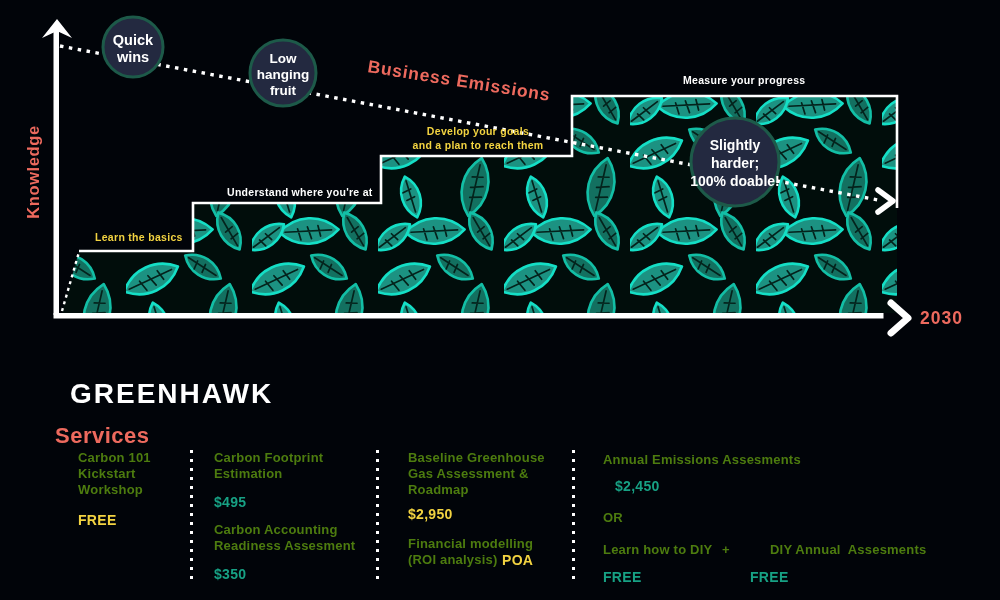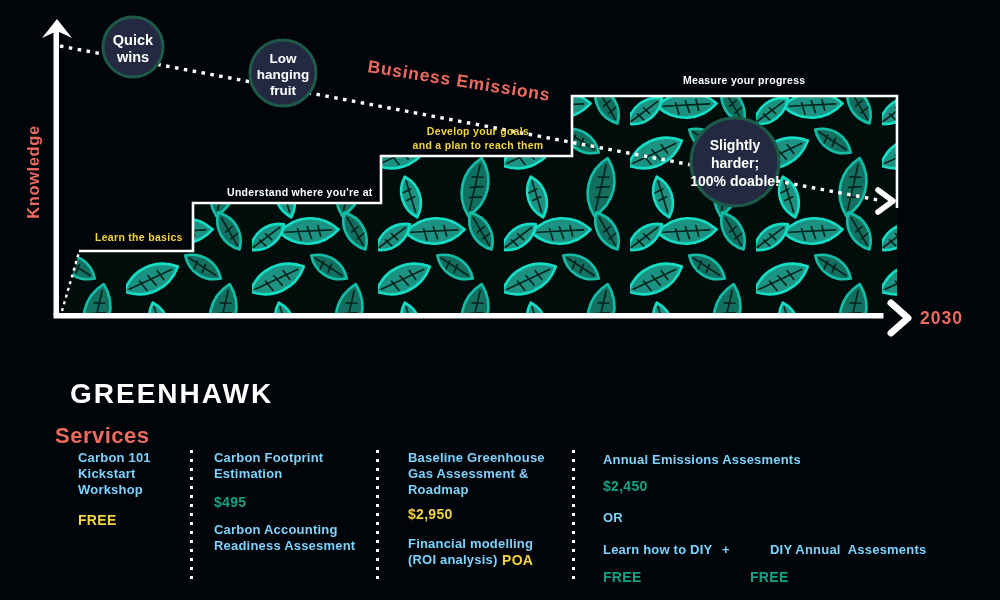--- a/index.html
+++ b/index.html
@@ -27,21 +27,21 @@
   
   .brand{position:absolute;left:55px;top:364px;}
   .brand h1{
     margin:15px;color:#fff;font-size:28px;font-weight:700;letter-spacing:2px;line-height:30px;
   }
   .brand h2{
     margin:6px 0 0 0;color:#ed6a5e;font-size:22px;font-weight:700;letter-spacing:.5px;line-height:24px;
   }
   .svc{position:absolute;top:0;left:0;width:1000px;height:600px;}
   .col{position:absolute;color:#fff;}
-  .t{font-size:13px;font-weight:700;line-height:16px;letter-spacing:.2px;color:#7dd3fc;}
+  .t{font-size:13px;font-weight:700;line-height:16px;letter-spacing:.2px;color:#4d7c0f;}
   .price{font-size:14px;font-weight:700;letter-spacing:.3px;}
   .price.green{color:#17a184;}
   .price.yellow{color:#f2d341;}
   .divider{
     position:absolute;top:450px;height:132px;width:3px;
     background:repeating-linear-gradient(to bottom,#fff 0 3px,transparent 3px 9px);
   }
   .mt12{margin-top:12px;} .mt14{margin-top:14px;} .mt24{margin-top:12px;} .mt8{margin-top:8px;}
   .rowline{position:relative;height:16px;}
   .abs{position:absolute;top:0;white-space:pre;}
@@ -134,41 +134,42 @@
     </div>
 
     <div class="divider" style="left:190px;"></div>
 
     <div class="col" style="left:214px;top:450px;width:160px;">
       <div class="t">Carbon Footprint</div>
       <div class="t">Estimation</div>
       <div class="price green mt12">$495</div>
       <div class="t mt24">Carbon Accounting</div>
       <div class="t">Readiness Assesment</div>
+      <div class="price green mt12">$350</div>
     </div>
 
     <div class="divider" style="left:376px;"></div>
 
     <div class="col" style="left:408px;top:450px;width:165px;">
       <div class="t">Baseline Greenhouse</div>
       <div class="t">Gas Assessment &amp;</div>
       <div class="t">Roadmap</div>
       <div class="price yellow mt8">$2,950</div>
       <div class="t mt14">Financial modelling</div>
       <div class="rowline">
         <span class="t abs" style="left:0;">(ROI analysis)</span>
         <span class="price yellow abs" style="left:94px;">POA</span>
       </div>
     </div>
 
     <div class="divider" style="left:572px;"></div>
 
     <div class="col" style="left:603px;top:452px;width:390px;height:135px;">
       <span class="t abs" style="left:0;top:0;">Annual Emissions Assesments</span>
-      <span class="price green abs" style="left:0;top:26px;">$2,450</span>
+      <span class="price green abs" style="left:12px;top:26px;">$2,450</span>
       <span class="t abs" style="left:0;top:58px;">OR</span>
       <span class="t abs" style="left:0;top:90px;">Learn how to DIY</span>
       <span class="t abs" style="left:119px;top:90px;">+</span>
       <span class="t abs" style="left:147px;top:90px;padding-left:20px;">DIY Annual  Assesments</span>
       <span class="price green abs" style="left:0;top:117px;">FREE</span>
       <span class="price green abs" style="left:147px;top:117px;">FREE</span>
     </div>
 
   </div>
 </div>

